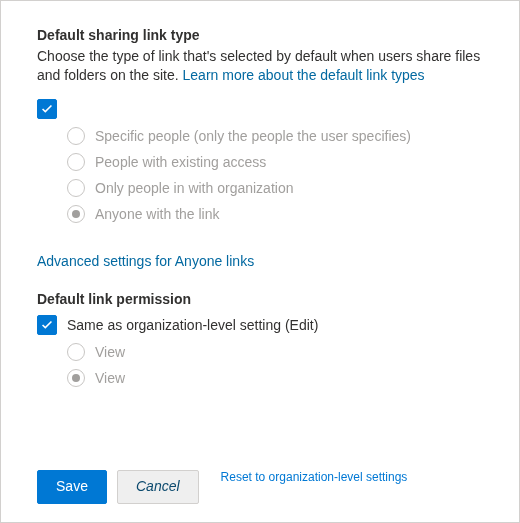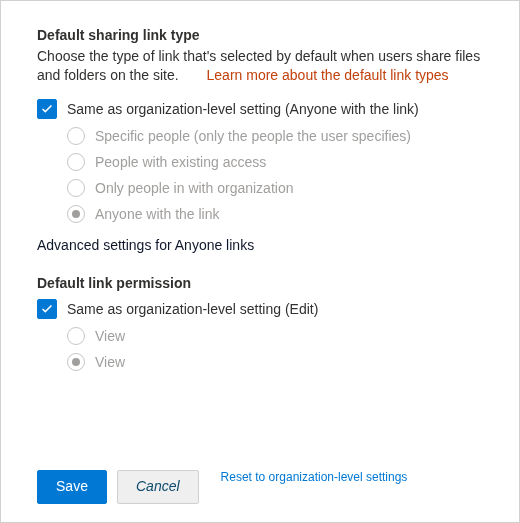--- a/index.html
+++ b/index.html
@@ -24,23 +24,22 @@
     margin: 6px 0 4px 0;
     color: #323130;
   }
   .description {
     font-size: 14px;
     color: #323130;
     line-height: 1.35;
     margin-bottom: 14px;
   }
   .link {
-    color: #c2410c;
+    color: #0369a1;
     cursor: pointer;
-    margin-left: 24px;
   }
   .check-row, .radio-row {
     display: flex;
     align-items: center;
     gap: 10px;
     margin: 8px 0;
     font-size: 14px;
   }
   .checkbox {
     width: 20px;
@@ -73,22 +72,22 @@
     left: 50%; top: 50%;
     width: 8px; height: 8px;
     margin-left: -4px; margin-top: -4px;
     border-radius: 50%;
     background: #a19f9d;
   }
   .radio-label { color: #323130; }
   .radio-label.disabled { color: #a19f9d; }
   .advanced {
     font-size: 14px;
-    color: #0f172a;
-    margin: 14px 0 22px 0;
+    color: #0369a1;
+    margin: 30px 0 22px 0;
   }
   .footer {
     position: absolute;
     left: 36px;
     right: 20px;
     bottom: 18px;
     display: flex;
     align-items: flex-start;
     gap: 10px;
   }
@@ -129,21 +128,20 @@
   <div class="description">
     <span>Choose the type of link that's selected by default when users share files and folders on the site. </span><span class="link">Learn more about the default link types</span>
   </div>
 
   <div class="check-row">
     <div class="checkbox checked">
       <svg width="14" height="14" viewBox="0 0 14 14">
           <path d="M5.3 10.8 2 7.5l1.1-1.1 2.2 2.2L10.9 3l1.1 1.1z" fill="#fff"></path>
         </svg>
     </div>
-    <span>Same as organization-level setting (Anyone with the link)</span>
   </div>
 
   <div class="radio-list">
     <div class="radio-row">
       <div class="radio disabled"></div>
       <span class="radio-label disabled">Specific people (only the people the user specifies)</span>
     </div>
     <div class="radio-row">
       <div class="radio disabled"></div>
       <span class="radio-label disabled">People with existing access</span>

